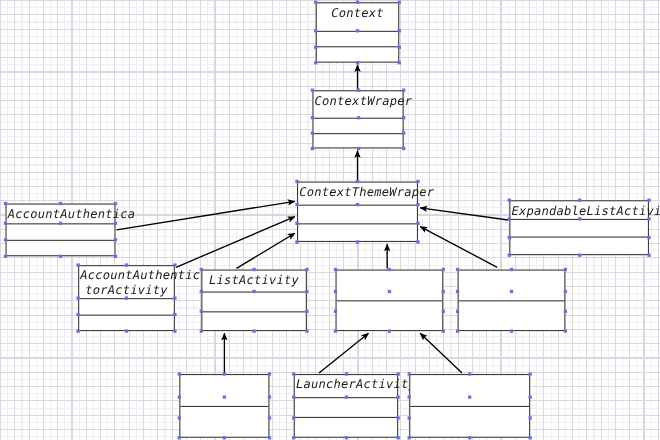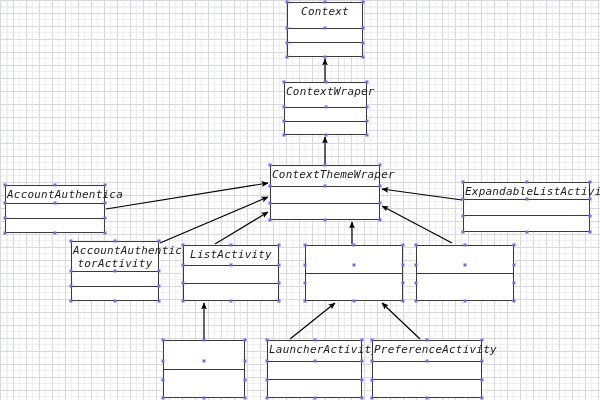--- a/index.html
+++ b/index.html
@@ -258,21 +258,20 @@
       <div class="handle" style="left: 362px; top: 340px;"></div>
       <div class="handle" style="left: 267px; top: 361px;"></div>
       <div class="handle" style="left: 314.5px; top: 361px;"></div>
       <div class="handle" style="left: 362px; top: 361px;"></div>
       <div class="handle" style="left: 267px; top: 379.5px;"></div>
       <div class="handle" style="left: 362px; top: 379.5px;"></div>
       <div class="handle" style="left: 267px; top: 398px;"></div>
       <div class="handle" style="left: 314.5px; top: 398px;"></div>
       <div class="handle" style="left: 362px; top: 398px;"></div>
       <div class="uml-class" style="left: 372px; top: 340px; width: 110px; height: 58px;">
-        <div class="uml-name" style="height: 21px;">PreferenceActivity</div>
         <div class="uml-attrs"></div>
         <div class="uml-ops"></div>
       </div>
       <div class="handle" style="left: 372px; top: 340px;"></div>
       <div class="handle" style="left: 427px; top: 340px;"></div>
       <div class="handle" style="left: 482px; top: 340px;"></div>
       <div class="handle" style="left: 372px; top: 361px;"></div>
       <div class="handle" style="left: 427px; top: 361px;"></div>
       <div class="handle" style="left: 482px; top: 361px;"></div>
       <div class="handle" style="left: 372px; top: 379.5px;"></div>

